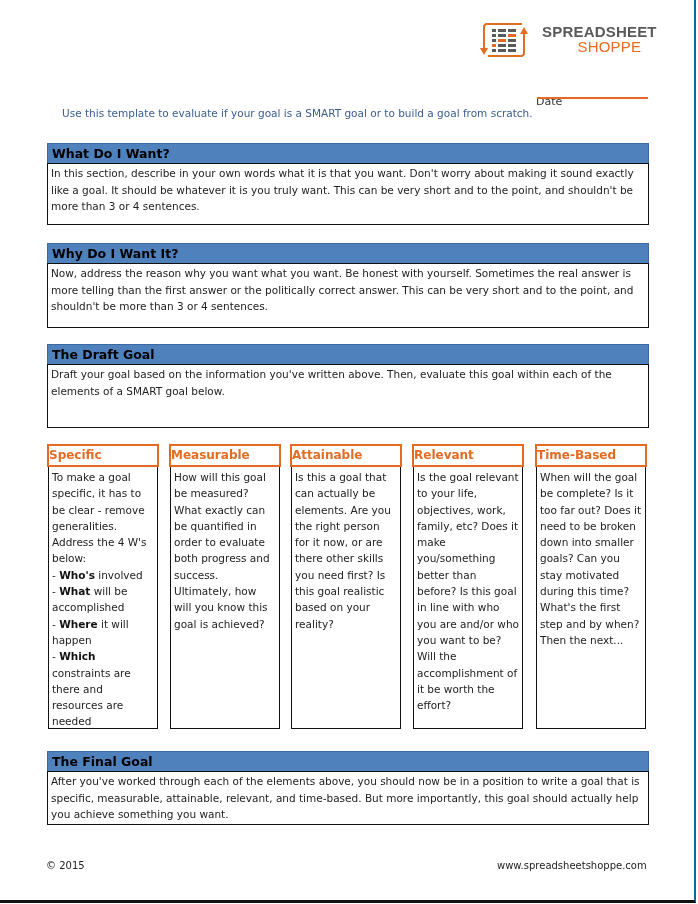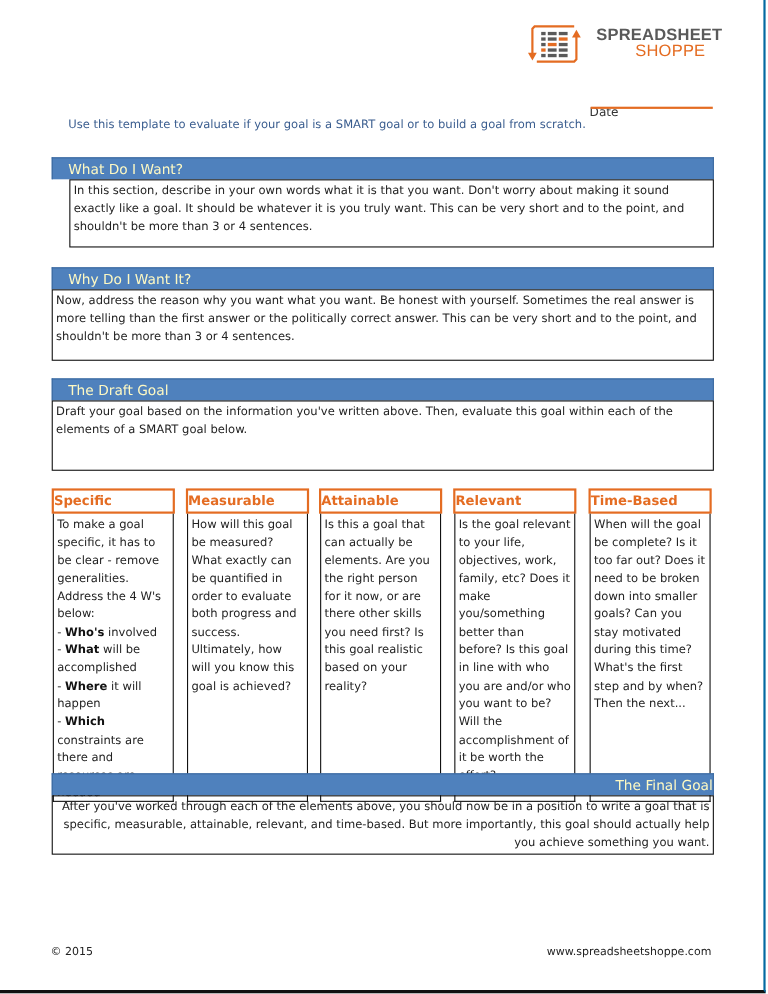--- a/index.html
+++ b/index.html
@@ -15,22 +15,22 @@
   .logo-text { position:absolute; left:64px; top:4px; line-height:15px; }
   .logo-line1 { font-family:"Liberation Sans", sans-serif; font-weight:bold; font-size:15px; color:#5a5a5a; letter-spacing:0.2px; }
   .logo-line2 { font-family:"Liberation Sans", sans-serif; font-size:15px; color:#e46c22; padding-left:20px; letter-spacing:0.2px;text-align:center; }
 
   .title { left:50px; top:77px; font-size:16px; font-weight:bold; color:#e46c22; }
   .date-label { left:536px; top:82px; font-size:11px; color:#333;margin-top:13px; }
   .date-line { left:537px; top:97px; width:111px; height:2px; background:#e46c22; }
   .subtitle { left:50px; top:107px; font-size:10.5px; color:#3a5d8f;margin-left:12px; }
 
   .section { position:absolute; left:47px; width:602px; }
-  .section-header { height:19px; background:#4f81bd; color:#fef9c3; font-weight:normal; font-size:12.5px;
-                    line-height:19px; padding-left:14px; border:1px solid #3c6aa0; border-bottom:none; }
+  .section-header { height:19px; background:#4f81bd; color:#000000; font-weight:bold; font-size:12.5px;
+                    line-height:19px; padding-left:4px; border:1px solid #3c6aa0; border-bottom:none; }
   .section-body { border:1px solid #111; font-size:10.5px; line-height:16.5px; padding:1px 3px;
                   color:#222; box-sizing:border-box; }
 
   .smart-col { position:absolute; top:444px; width:112px; }
   .smart-head { height:19px; border:2px solid #e46c22; color:#e46c22; font-weight:bold; font-size:12px;
                 text-align:left; line-height:19px; box-sizing:content-box; }
   .smart-body { height:262px; border:1px solid #111; border-top:none; margin-left:1px; margin-right:1px;
                 font-size:10.5px; line-height:16.3px; padding:2px 3px; box-sizing:border-box; color:#222; }
   .smart-body b { font-weight:bold; color:#111; }
 
@@ -74,21 +74,21 @@
       <div class="logo-line2">SHOPPE</div>
     </div>
   </div>
 
   <div class="abs date-label">Date</div>
   <div class="abs date-line"></div>
   <div class="abs subtitle">Use this template to evaluate if your goal is a SMART goal or to build a goal from scratch.</div>
 
   <div class="section" style="top:143px;">
     <div class="section-header">What Do I Want?</div>
-    <div class="section-body" style="height:62px;margin-left:16px;">In this section, describe in your own words what it is that you want.  Don't worry about making it sound exactly like a goal.  It should be whatever it is you truly want.  This can be very short and to the point, and shouldn't be more than 3 or 4 sentences.</div>
+    <div class="section-body" style="height:62px;">In this section, describe in your own words what it is that you want.  Don't worry about making it sound exactly like a goal.  It should be whatever it is you truly want.  This can be very short and to the point, and shouldn't be more than 3 or 4 sentences.</div>
   </div>
 
   <div class="section" style="top:243px;">
     <div class="section-header">Why Do I Want It?</div>
     <div class="section-body" style="height:65px;">Now, address the reason why you want what you want.  Be honest with yourself.  Sometimes the real answer is more telling than the first answer or the politically correct answer.  This can be very short and to the point, and shouldn't be more than 3 or 4 sentences.</div>
   </div>
 
   <div class="section" style="top:344px;">
     <div class="section-header">The Draft Goal</div>
     <div class="section-body" style="height:64px;">Draft your goal based on the information you've written above.  Then, evaluate this goal within each of the elements of a SMART goal below.</div>
@@ -118,20 +118,20 @@
   <div class="smart-col" style="left:412px;">
     <div class="smart-head">Relevant</div>
     <div class="smart-body">Is the goal relevant to your life, objectives, work, family, etc?  Does it make you/something better than before?  Is this goal in line with who you are and/or who you want to be?  Will the accomplishment of it be worth the effort?</div>
   </div>
 
   <div class="smart-col" style="left:535px;">
     <div class="smart-head">Time-Based</div>
     <div class="smart-body">When will the goal be complete?  Is it too far out? Does it need to be broken down into smaller goals?  Can you stay motivated during this time?  What's the first step and by when?  Then the next...</div>
   </div>
 
-  <div class="section" style="top:703px;text-align:right;">
+  <div class="section" style="top:751px;">
     <div class="section-header">The Final Goal</div>
     <div class="section-body" style="height:54px;">After you've worked through each of the elements above, you should now be in a position to write a goal that is specific, measurable, attainable, relevant, and time-based.  But more importantly, this goal should actually help you achieve something you want.</div>
   </div>
 
   <div class="abs footer-left">© 2015</div>
   <div class="abs footer-right">www.spreadsheetshoppe.com</div>
 </div>
 
 </body></html>

